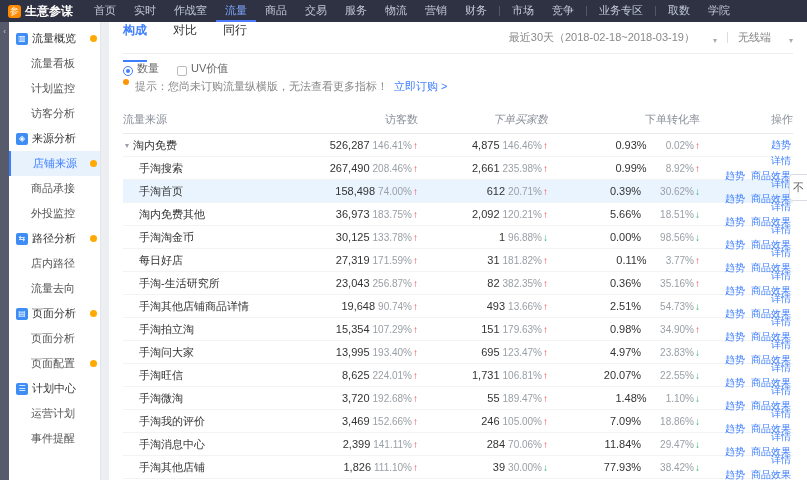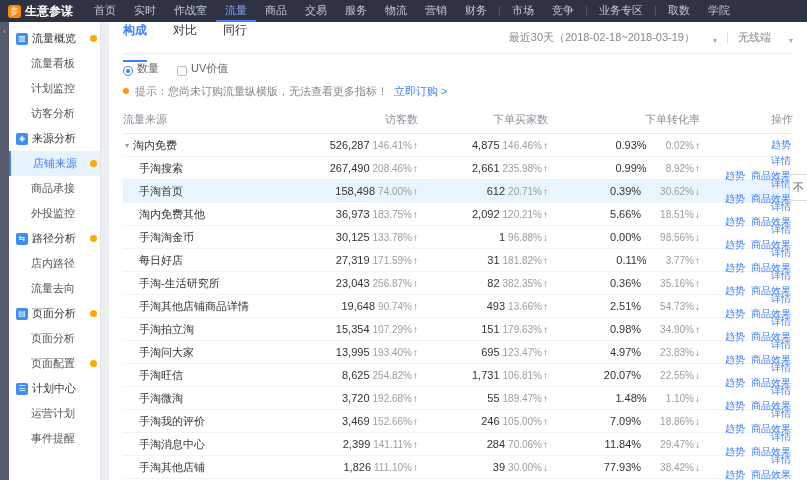--- a/index.html
+++ b/index.html
@@ -44,21 +44,21 @@
   .tr-item{display:flex;align-items:flex-end;gap:18px;cursor:pointer}
   .caret{font-size:8px;color:#aaa}
   .v-divider{width:1px;height:11px;background:#ddd}
 
   .options-row{display:flex;align-items:center;height:22px;gap:18px;font-size:11px;color:#666;margin-top:3px}
   .opt{display:flex;align-items:flex-end;cursor:pointer}
   .radio{width:10px;height:10px;border-radius:50%;border:1px solid #3d7eff;position:relative;margin-right:4px;background:#fff}
   .radio.checked::after{content:"";position:absolute;left:2px;top:2px;right:2px;bottom:2px;background:#3d7eff;border-radius:50%}
   .checkbox{width:10px;height:10px;border:1px solid #bbb;border-radius:2px;margin-right:4px;background:#fff}
 
-  .notice-row{display:flex;align-items:center;height:24px;font-size:11px;color:#888;gap:6px}
+  .notice-row{display:flex;align-items:flex-start;height:24px;font-size:11px;color:#888;gap:6px}
   .notice-dot{width:6px;height:6px;border-radius:50%;background:#ff9500;flex:none}
   .link{color:#3d7eff;cursor:pointer}
 
   
   .table{margin-top:3px}
   .trow{display:grid;grid-template-columns:180px 115px 130px 152px 1fr;align-items:center;
     height:23px;border-bottom:1px solid #f2f3f5;font-size:11px;color:#333}
   .trow.header{color:#8a8f99;height:28px;border-bottom:1px solid #e8eaed}
   .trow.hl{background:#eaf4fe}
   .cell{overflow:hidden;white-space:nowrap}
@@ -193,21 +193,21 @@
       <div class="notice-row">
         <span class="notice-dot"></span>
         <span>提示：您尚未订购流量纵横版，无法查看更多指标！</span>
         <span class="link">立即订购 &gt;</span>
       </div>
 
       <div class="table">
         <div class="trow header">
             <div class="cell left">流量来源</div>
             <div class="cell right" style="text-align: right;">访客数</div>
-            <div class="cell right" style="text-align: center;">下单买家数</div>
+            <div class="cell right" style="text-align: center; font-style: italic;">下单买家数</div>
             <div class="cell right" style="text-align: right;">下单转化率</div>
             <div class="cell right" style="text-align: right;">操作</div>
           </div>
         <div>
             <div class="trow">
               <div class="cell name-cell">
                 <span class="caret-down">▾</span>
                 <span>淘内免费</span>
               </div>
               <div class="cell right">
@@ -481,21 +481,21 @@
                   <span class="link op">商品效果</span>
                 </div>
               </div>
             </div>
             <div class="trow sub">
               <div class="cell name-cell">
                 <span>手淘旺信</span>
               </div>
               <div class="cell right">
                 <span class="mnum">8,625</span>
-                <span class="mpct">254.82%</span>
+                <span class="mpct">224.01%</span>
                 <span class="arr up">↑</span>
               </div>
               <div class="cell right">
                 <span class="mnum">1,731</span>
                 <span class="mpct">106.81%</span>
                 <span class="arr up">↑</span>
               </div>
               <div class="cell conv">
                 <span class="mnum">20.07%</span>
                 <span><span class="mpct">22.55%</span><span class="arr down">↓</span></span>

